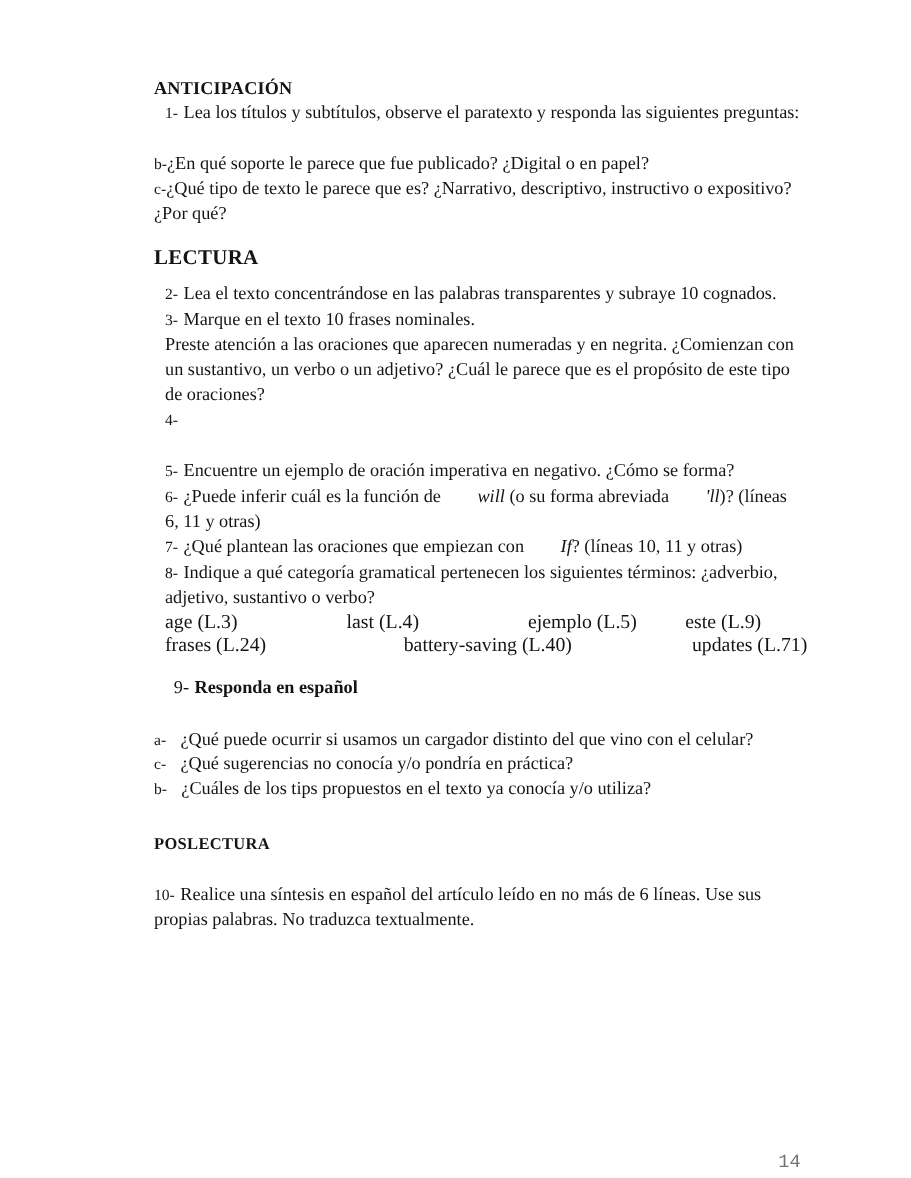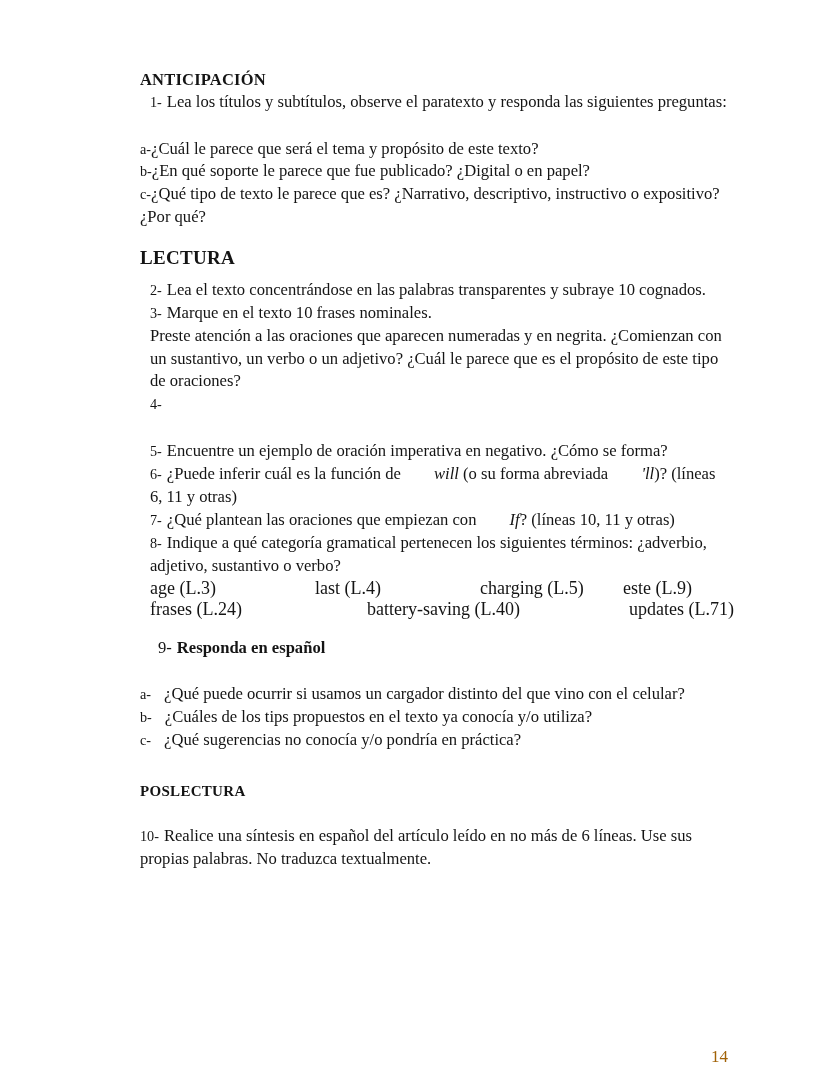--- a/index.html
+++ b/index.html
@@ -84,38 +84,37 @@
   .vocab-row span {
     position: absolute;
     top: 0;
     white-space: nowrap;
   }
 
   .page-number {
     position: absolute;
     right: 20px;
     bottom: 18px;
-    font-family: Liberation Serif, serif;
+    font-family: Liberation Mono, monospace;
     font-size: 17px;
-    color: #a16207;
+    color: #737373;
   }
 </style>
 </head>
 <body>
 
 <div class="page">
   <div class="content">
 
     <h2 class="h-section">ANTICIPACIÓN</h2>
 
     <p class="line ind-1"><span class="marker-sp">1-</span><span>Lea los títulos y subtítulos, observe el paratexto y responda las siguientes preguntas:</span></p>
 
     <div class="gap-lg"></div>
 
-    <p class="line ind-0"><span class="marker">a-</span><span>¿Cuál le parece que será el tema y propósito de este texto?</span></p>
 
     <p class="line ind-0"><span class="marker">b-</span><span>¿En qué soporte le parece que fue publicado? ¿Digital o en papel?</span></p>
 
     <p class="line ind-0"><span class="marker">c-</span><span>¿Qué tipo de texto le parece que es? ¿Narrativo, descriptivo, instructivo o expositivo? ¿Por qué?</span></p>
 
     <div class="gap-md"></div>
 
     <h2 class="h-section small">LECTURA</h2>
 
     <div class="gap-sm"></div>
@@ -134,41 +133,41 @@
 
     <p class="line ind-1"><span class="marker-sp">6-</span><span>¿Puede inferir cuál es la función de </span><span class="ital">will</span><span> (o su forma abreviada </span><span class="ital">'ll</span><span>)? (líneas 6, 11 y otras)</span></p>
 
     <p class="line ind-1"><span class="marker-sp">7-</span><span>¿Qué plantean las oraciones que empiezan con </span><span class="ital">If</span><span>? (líneas 10, 11 y otras)</span></p>
 
     <p class="line ind-1"><span class="marker-sp">8-</span><span>Indique a qué categoría gramatical pertenecen los siguientes términos: ¿adverbio, adjetivo, sustantivo o verbo?</span></p>
 
     <div class="vocab-row">
       <span style="left:10px">age (L.3)</span>
       <span style="left:175px">last (L.4)</span>
-      <span style="left:340px">charging (L.5)</span>
+      <span style="left:340px">ejemplo (L.5)</span>
       <span style="left:483px">este (L.9)</span>
     </div>
 
     <div class="vocab-row">
       <span style="left:10px">frases (L.24)</span>
       <span style="left:227px">battery-saving (L.40)</span>
       <span style="left:489px">updates (L.71)</span>
     </div>
 
     <div class="gap-md"></div>
 
     <p class="line" style="padding-left:18px"><span>9-</span><span style="padding-left:5px" class="bold">Responda en español</span></p>
 
     <div class="gap-lg"></div>
 
     <p class="line ind-0"><span class="marker-sp">a-</span><span style="padding-left:8px">¿Qué puede ocurrir si usamos un cargador distinto del que vino con el celular?</span></p>
 
+    <p class="line ind-0"><span class="marker-sp">c-</span><span style="padding-left:8px">¿Qué sugerencias  no conocía y/o pondría en práctica?</span></p>
+
     <p class="line ind-0"><span class="marker-sp">b-</span><span style="padding-left:8px">¿Cuáles de los tips propuestos en el texto ya conocía y/o utiliza?</span></p>
-
-    <p class="line ind-0"><span class="marker-sp">c-</span><span style="padding-left:8px">¿Qué sugerencias  no conocía y/o pondría en práctica?</span></p>
 
     <div class="gap-xl"></div>
 
     <h2 class="h-section mid">POSLECTURA</h2>
 
     <div class="gap-lg"></div>
 
     <p class="line ind-0"><span class="marker-sp">10-</span><span>Realice una síntesis en español del artículo leído en no más de 6 líneas. Use sus propias palabras. No traduzca textualmente.</span></p>
 
   </div>

